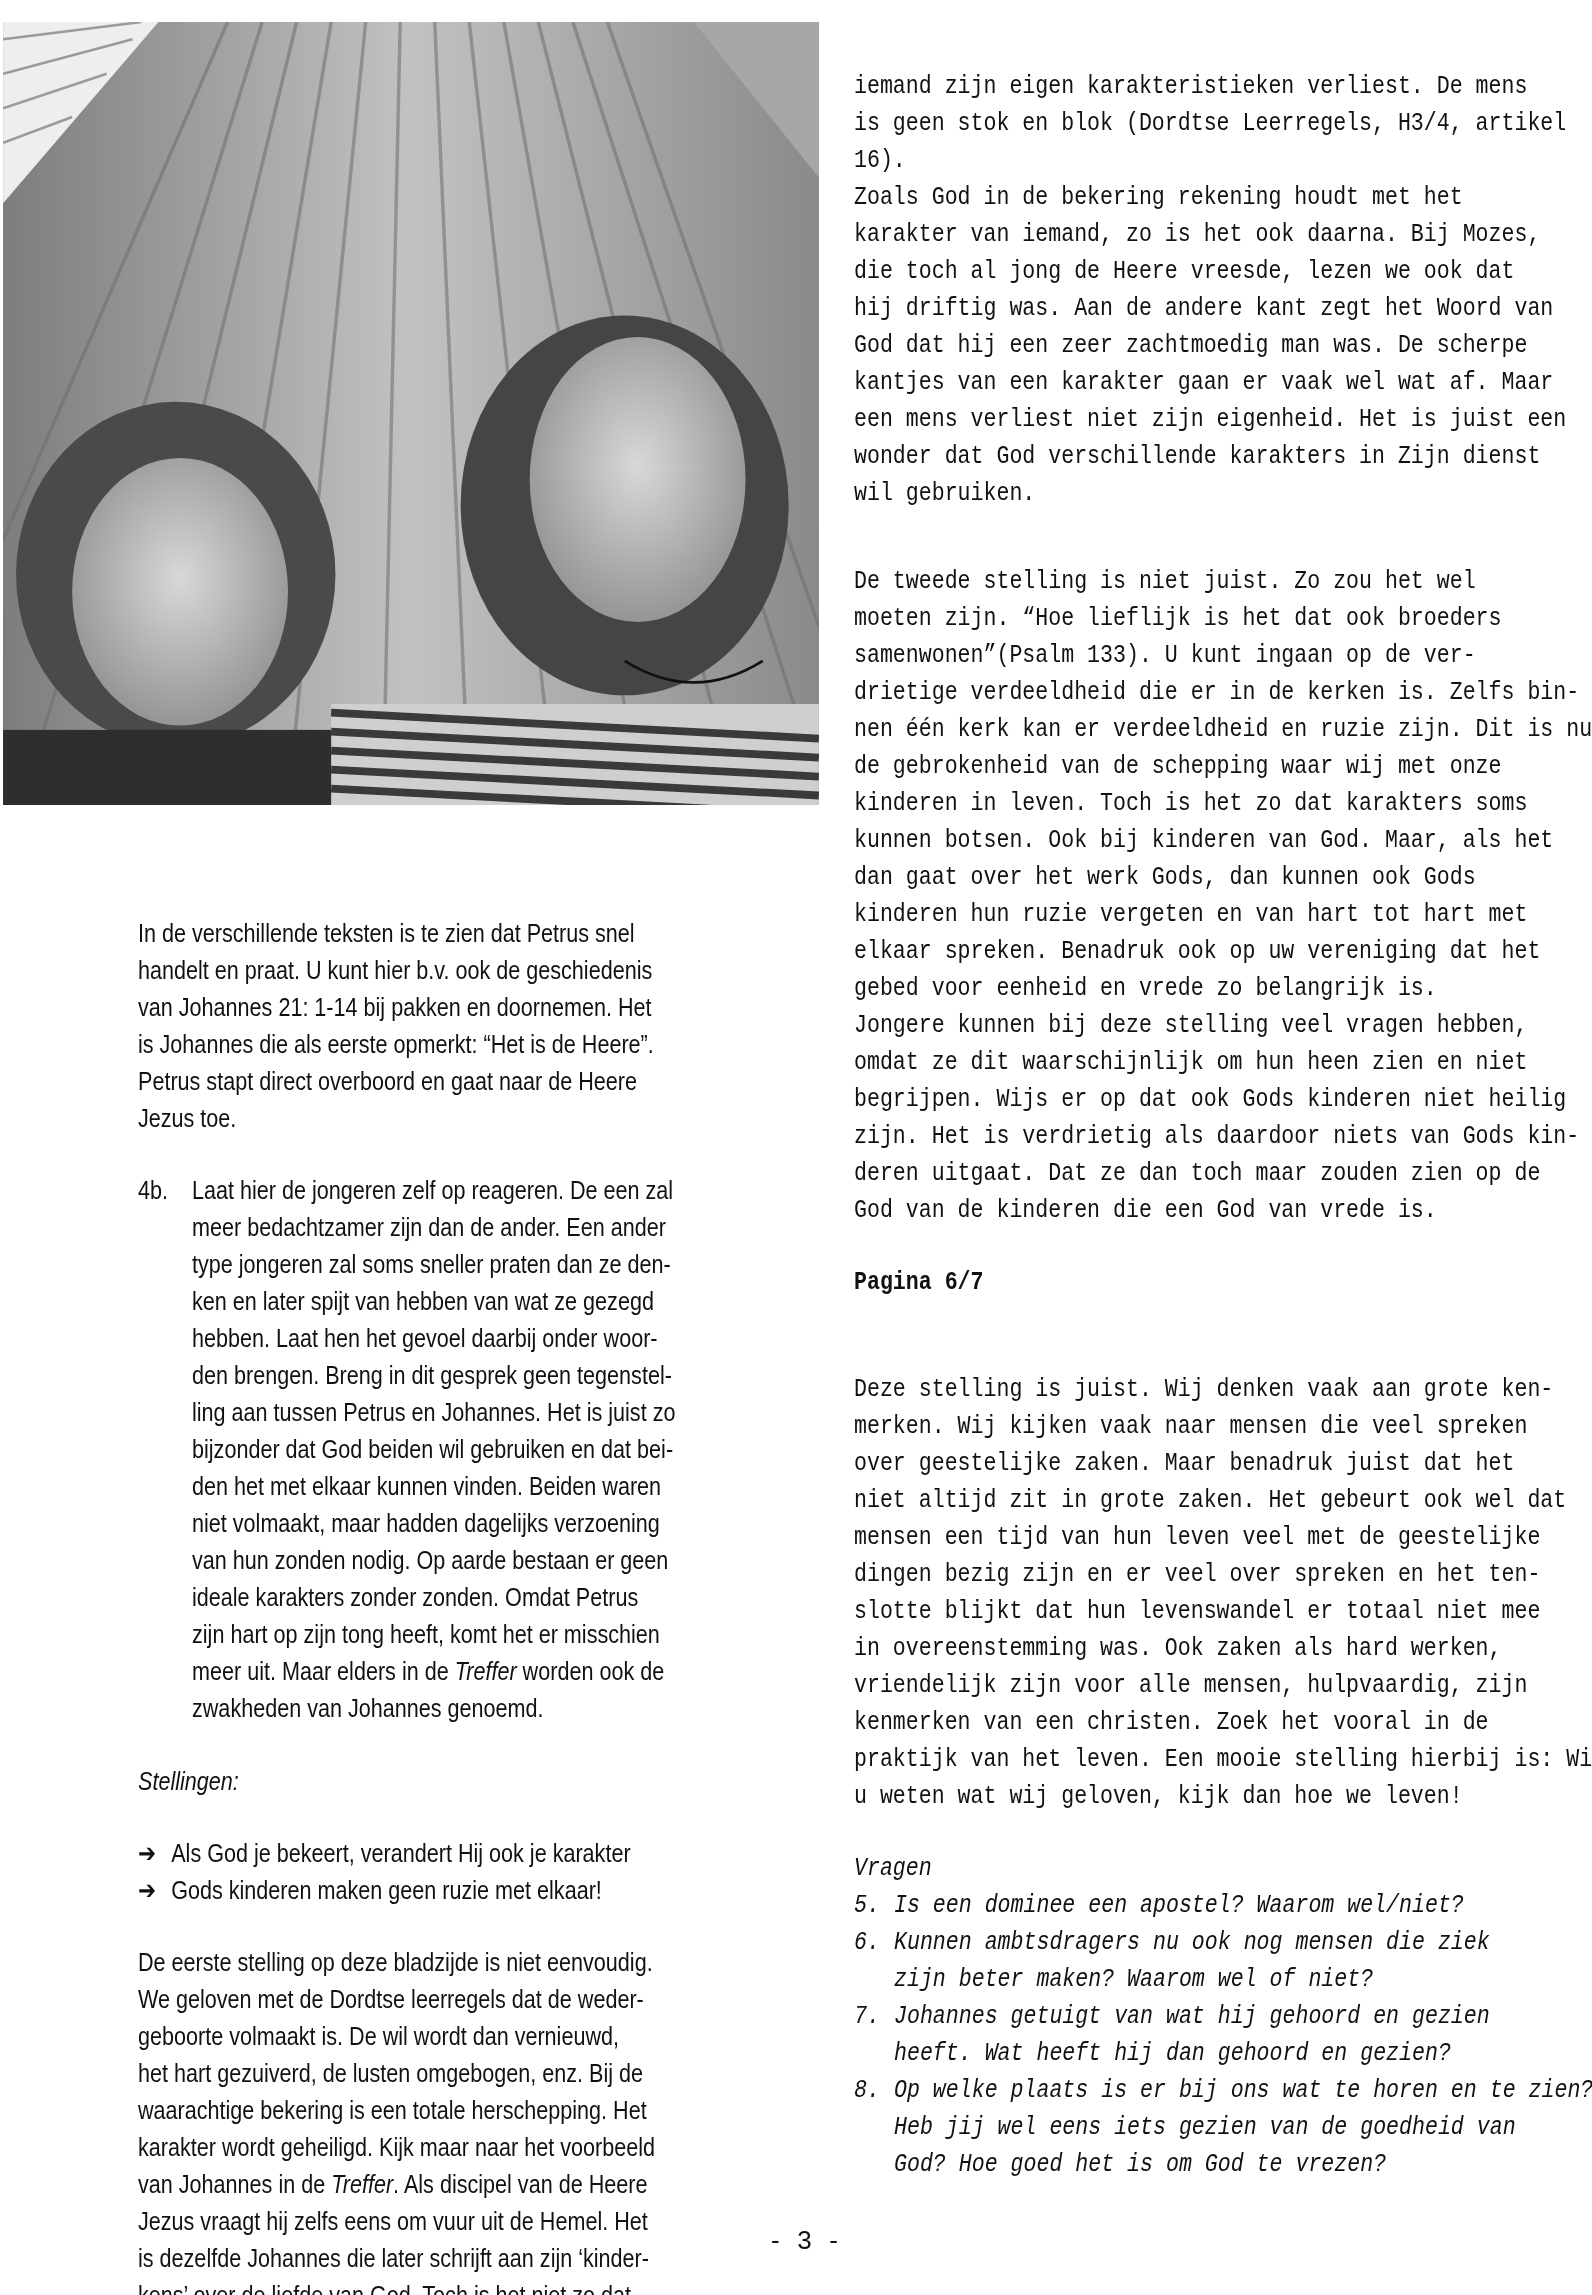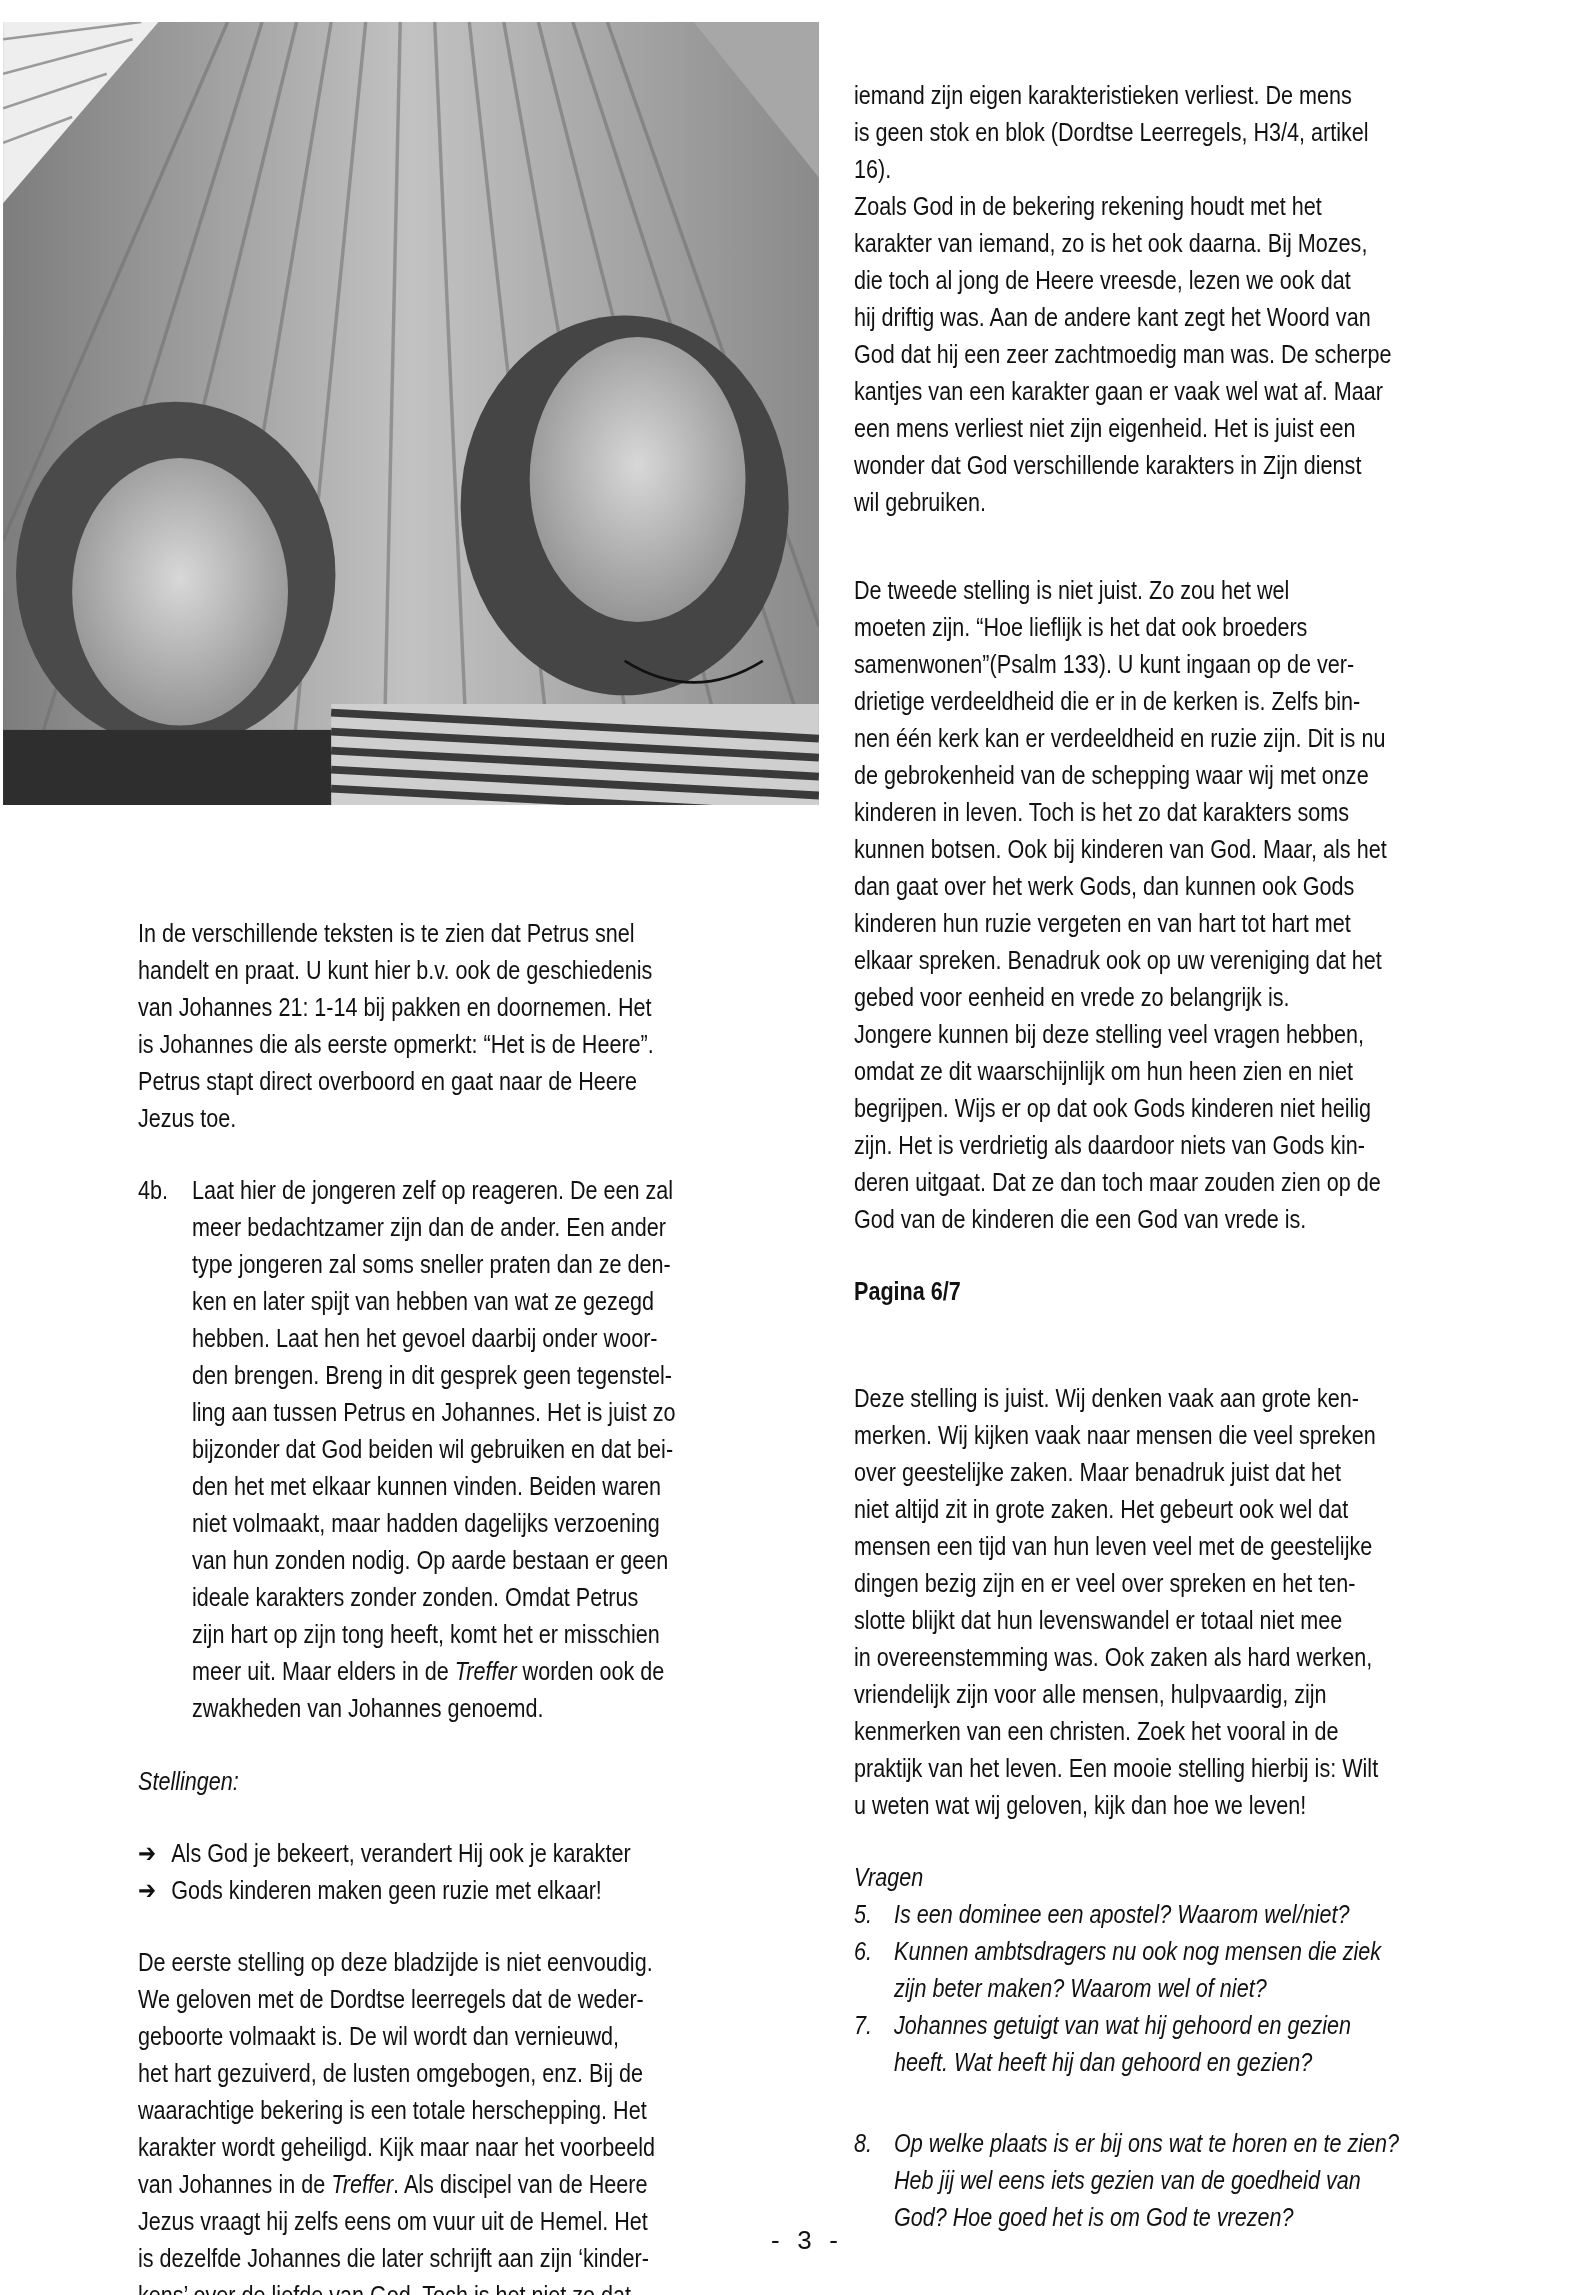--- a/index.html
+++ b/index.html
@@ -133,21 +133,21 @@
     <span class="line">het hart gezuiverd, de lusten omgebogen, enz. Bij de</span>
     <span class="line">waarachtige bekering is een totale herschepping. Het</span>
     <span class="line">karakter wordt geheiligd. Kijk maar naar het voorbeeld</span>
     <span class="line"><span>van Johannes in de </span><em class="ti">Treffer</em><span>. Als discipel van de Heere</span></span>
     <span class="line">Jezus vraagt hij zelfs eens om vuur uit de Hemel. Het</span>
     <span class="line">is dezelfde Johannes die later schrijft aan zijn ‘kinder-</span>
     <span class="line">kens’ over de liefde van God. Toch is het niet zo dat</span>
   </div>
 </div>
 
-<div class="block" style="left:854px; top:77px; width:708px;">
+<div class="block" style="left:854px; top:68px; width:708px;font-family:Liberation Mono, monospace;">
   <div>
     <span class="line">iemand zijn eigen karakteristieken verliest. De mens</span>
     <span class="line">is geen stok en blok (Dordtse Leerregels, H3/4, artikel</span>
     <span class="line">16).</span>
     <span class="line">Zoals God in de bekering rekening houdt met het</span>
     <span class="line">karakter van iemand, zo is het ook daarna. Bij Mozes,</span>
     <span class="line">die toch al jong de Heere vreesde, lezen we ook dat</span>
     <span class="line">hij driftig was. Aan de andere kant zegt het Woord van</span>
     <span class="line">God dat hij een zeer zachtmoedig man was. De scherpe</span>
     <span class="line">kantjes van een karakter gaan er vaak wel wat af. Maar</span>
@@ -212,21 +212,21 @@
     </div>
     <div class="item">
       <span class="line num it">7.</span>
       <div style="padding-left:40px;">
         <span class="line it">Johannes getuigt van wat hij gehoord en gezien</span>
         <span class="line it">heeft. Wat heeft hij dan gehoord en gezien?</span>
       </div>
     </div>
     <div class="item">
       <span class="line num it">8.</span>
-      <div style="padding-left:40px;margin-top:44px;">
+      <div style="padding-left:40px;">
         <span class="line it">Op welke plaats is er bij ons wat te horen en te zien?</span>
         <span class="line it">Heb jij wel eens iets gezien van de goedheid van</span>
         <span class="line it">God? Hoe goed het is om God te vrezen?</span>
       </div>
     </div>
   </div>
 </div>
 
 <div class="pagenum">- 3 -</div>
 

